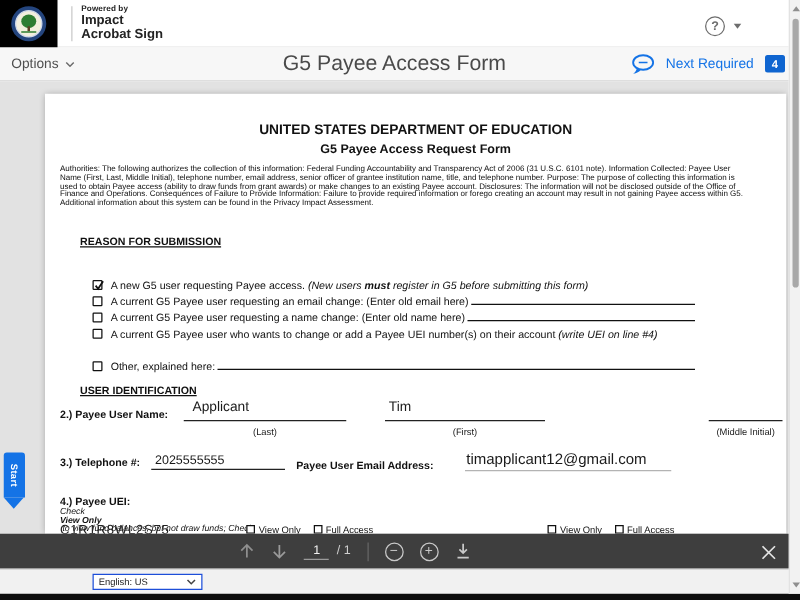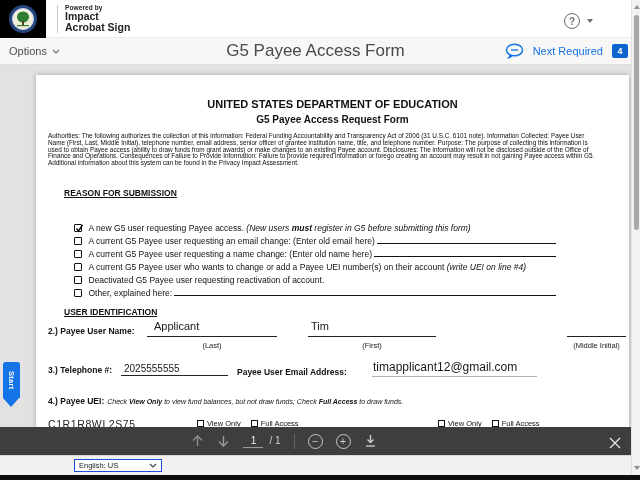--- a/index.html
+++ b/index.html
@@ -43,21 +43,21 @@
   .it { font-style:italic; }
   .itb { font-style:italic; font-weight:bold; }
 
   .field-rule { position:absolute; border-bottom:1px solid #222; height:1px; }
   .sub-label { position:absolute; font-size:7.5px; text-align:center; color:#1a1a1a; }
   .fill-val { position:absolute; color:#1a1a1a; white-space:nowrap; }
   .v-name { font-size:11px; }
   .v-tel { font-size:10px; }
   .v-email { font-size:12px; }
   .email-rule { position:absolute; height:1px; border-bottom:1px solid #b3b3b3; }
-  .row4 { position:absolute; left:12px; top:321px; display:flex; align-items:center; white-space:pre; }
+  .row4 { position:absolute; left:12px; top:321px; display:flex; align-items:flex-start; white-space:pre;flex-direction:column; }
   .row4 .lead { font-size:8.5px; font-weight:bold; margin-right:3px; }
   .row4 .ins { font-size:7px; font-style:italic; }
   .row4 .insb { font-size:7px; font-style:italic; font-weight:bold; }
   .uei-val { position:absolute; left:12px; top:343px; font-size:10.5px; letter-spacing:.6px; color:#222; }
   .uei-group { position:absolute; top:344px; display:flex; align-items:center; font-size:7.5px; white-space:nowrap; }
   .uei-group .cbs { width:7px; height:7px; border:1px solid #111; margin-right:3px; background:#fff; }
   .uei-group .g2 { margin-left:10px; }
 
   
   .start-tab { position:absolute; left:3px; top:362px; width:17px; z-index:6; }
@@ -159,24 +159,20 @@
       </div>
       <div class="opt-row" style="top:174px">
         <span class="cb opt-checkbox"></span>
         <span>A current G5 Payee user requesting a name change: (Enter old name here)</span>
         <span class="fill-line"></span>
       </div>
       <div class="opt-row" style="top:187px">
         <span class="cb opt-checkbox"></span>
         <span><span>A current G5 Payee user who wants to change or add a Payee UEI number(s) on their account </span><span class="it">(write UEI on line #4)</span></span>
       </div>
-      <div class="opt-row" style="top:200px">
-        <span class="cb opt-checkbox"></span>
-        <span>Deactivated G5 Payee user requesting reactivation of account.</span>
-      </div>
       <div class="opt-row" style="top:213px">
         <span class="cb opt-checkbox"></span>
         <span>Other, explained here: </span>
         <span class="fill-line"></span>
       </div>
 
       <div class="sec-head" style="top:232px">USER IDENTIFICATION</div>
 
       <div class="q-line" style="top:251px">2.) Payee User Name:</div>
       <div class="fill-val v-name" style="left:118px; top:245px">Applicant</div>

